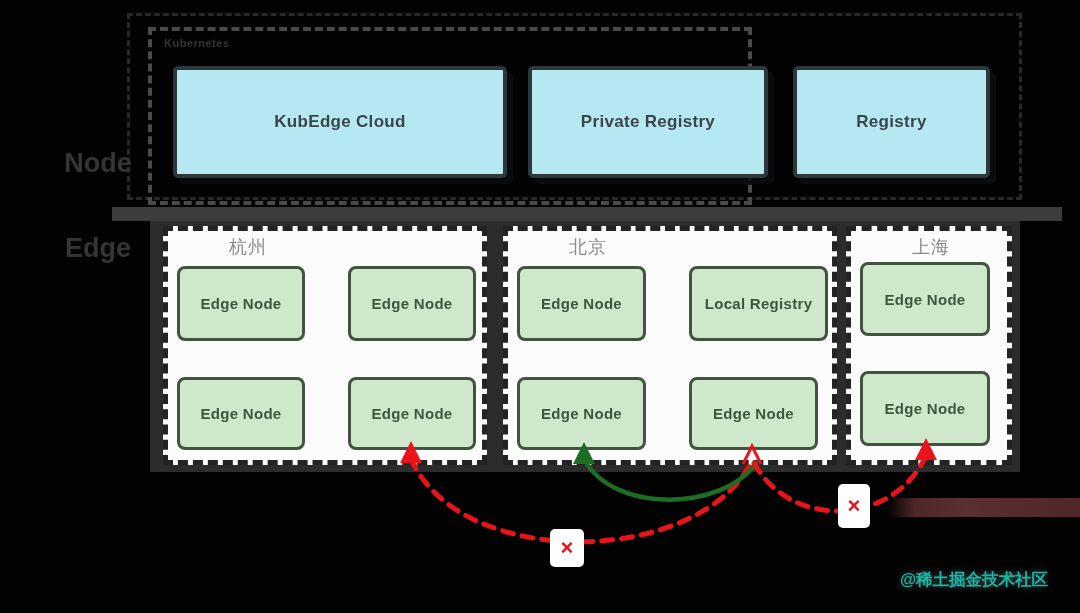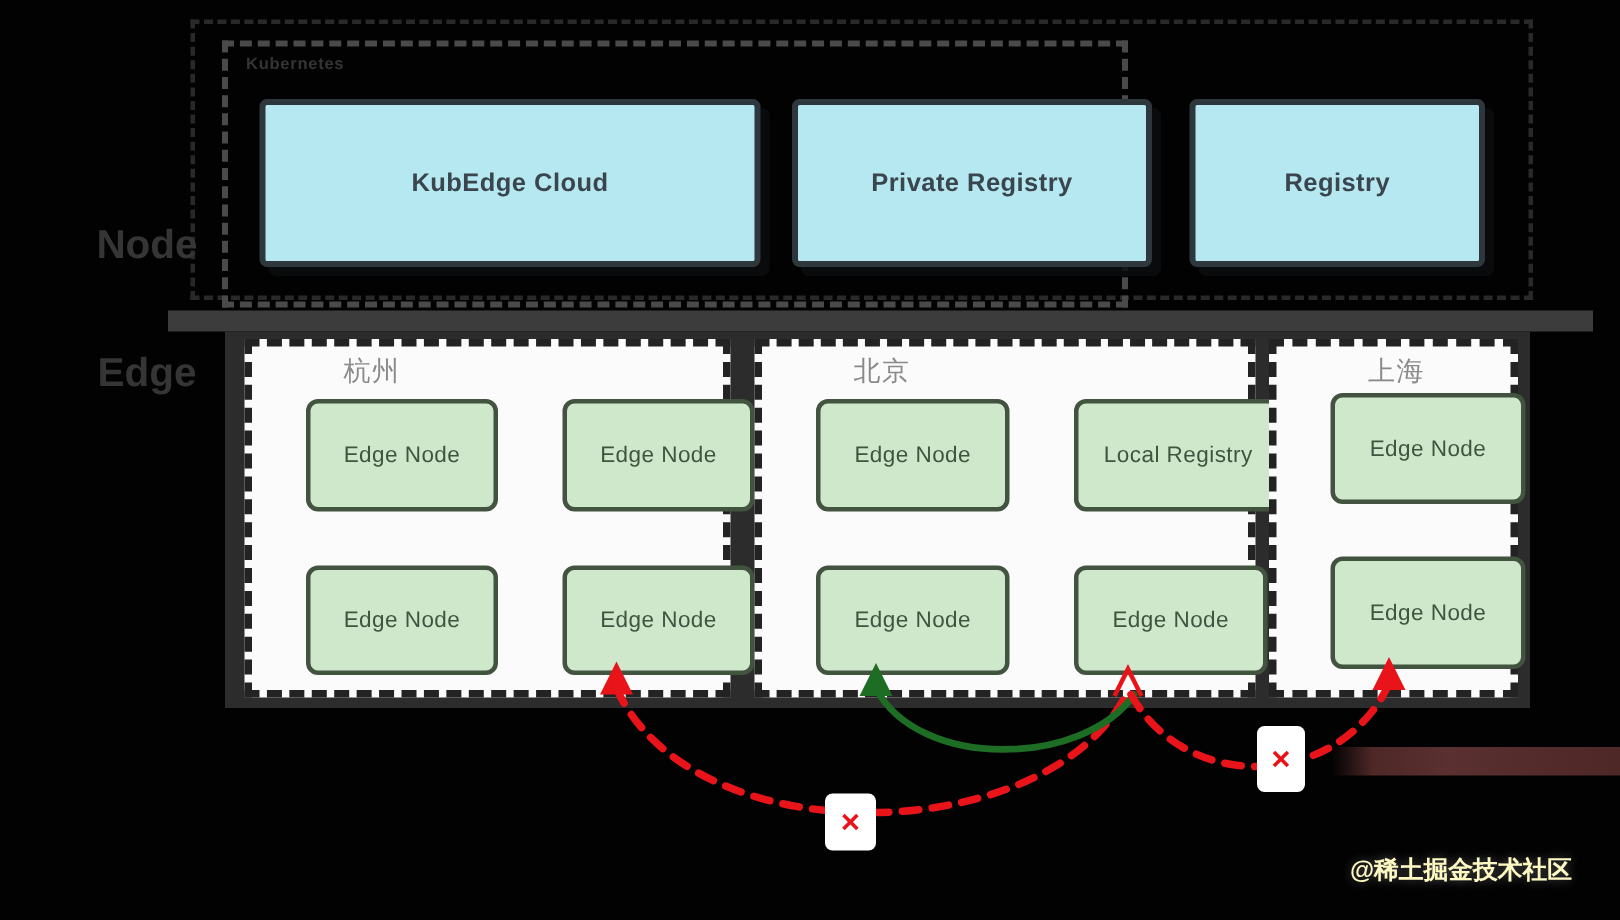--- a/index.html
+++ b/index.html
@@ -55,21 +55,21 @@
   .region.hangzhou{left:163px;width:324px;}
   .region.beijing{left:503px;width:334px;}
   .region.shanghai{left:846px;width:166px;}
   .region-label{position:absolute;left:14px;top:4px;font-size:18px;
     color:var(--region-label);letter-spacing:1px;margin-left:47px;}
 
   
   .node{position:absolute;background:var(--green-fill);
     border:3px solid var(--green-border);border-radius:8px;box-sizing:border-box;
     display:flex;align-items:center;justify-content:center;
-    font-size:15px;font-weight:400;color:var(--green-text);letter-spacing:.3px;margin-left:27px;}
+    font-size:15px;font-weight:700;color:var(--green-text);letter-spacing:.3px;}
   .hangzhou .n1{left:9px;top:35px;width:128px;height:75px;}
   .hangzhou .n2{left:180px;top:35px;width:128px;height:75px;}
   .hangzhou .n3{left:9px;top:146px;width:128px;height:73px;}
   .hangzhou .n4{left:180px;top:146px;width:128px;height:73px;}
   .beijing .n1{left:9px;top:35px;width:129px;height:75px;}
   .beijing .n2{left:181px;top:35px;width:139px;height:75px;}
   .beijing .n3{left:9px;top:146px;width:129px;height:73px;}
   .beijing .n4{left:181px;top:146px;width:129px;height:73px;}
   .shanghai .n1{left:9px;top:31px;width:130px;height:74px;}
   .shanghai .n2{left:9px;top:140px;width:130px;height:75px;}
@@ -84,21 +84,21 @@
     color:var(--red);font-size:22px;font-weight:bold;line-height:1;}
   .xbadge.b1{left:550px;top:529px;width:34px;height:38px;}
   .xbadge.b2{left:838px;top:484px;width:32px;height:44px;}
 
   
   .red-stripe{position:absolute;left:888px;top:498px;width:192px;height:19px;
     background:linear-gradient(90deg, rgba(78,39,39,0) 0%, #4e2727 14%, #5a3030 40%, #4e2727 100%);}
 
   
   .watermark{position:absolute;left:878px;top:569px;width:192px;
-    font-size:16.5px;font-weight:600;color:#fef9c3;text-align:center;
+    font-size:16.5px;font-weight:600;color:#14b8a6;text-align:center;
     text-shadow:0 0 7px rgba(190,190,190,.45);}
 </style>
 </head>
 <body>
 
 <div class="canvas">
 
   <div class="outer-zone"></div>
 
   <div class="k8s">

